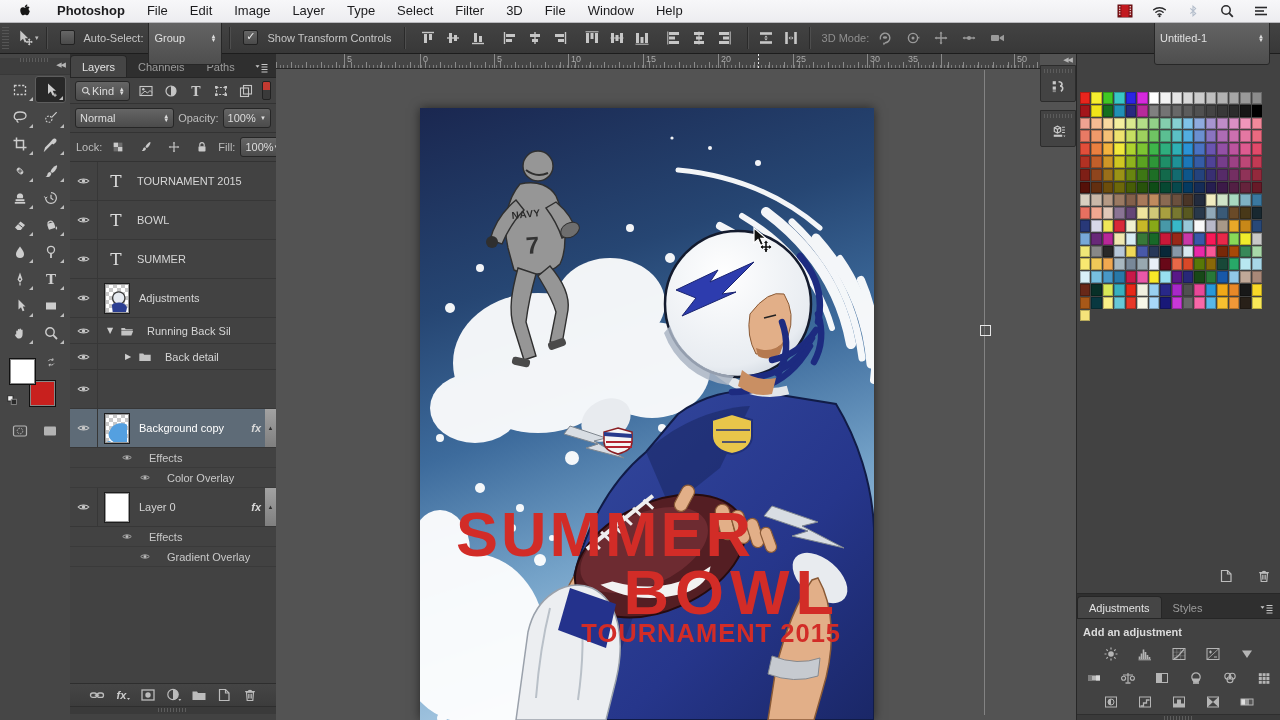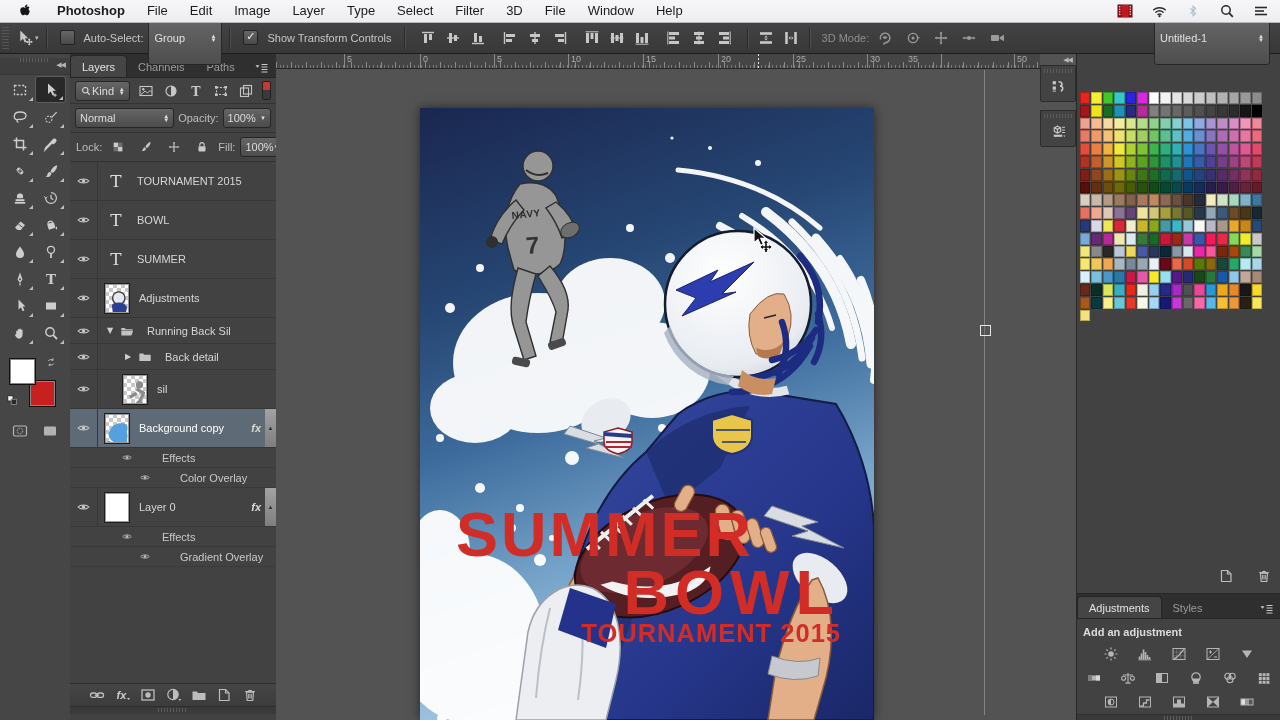--- a/index.html
+++ b/index.html
@@ -65,21 +65,21 @@
           font-family:"DejaVu Serif",serif;font-size:17px;color:#dcdcdc;}
   .thumb{width:24px;height:29px;background:
          repeating-conic-gradient(#ffffff 0 25%,#c8c8c8 0 50%) 0 0/8px 8px;
          border:1px solid #1e1e1e;box-shadow:0 0 0 1px #9a9a9a inset;overflow:hidden;}
   .thumb.white{background:#fff;}
   .fxmark{font-size:11px;font-style:italic;font-weight:bold;color:#d8d8d8;margin-left:auto;margin-right:4px;}
   .fxpill{width:11px;align-self:stretch;background:linear-gradient(#a2a2a2,#7f7f7f);
           display:flex;align-items:center;justify-content:center;font-size:6px;color:#2e2e2e;flex:0 0 11px;}
   .disc{font-size:8px;color:#cfcfcf;width:12px;text-align:center;font-family:"DejaVu Sans",sans-serif;}
   .effrow{display:flex;align-items:center;height:19px;border-bottom:1px solid #3a3a3a;}
-  .efflabel{font-size:11px;color:#c9c9c9;margin-left:24px;}
+  .efflabel{font-size:11px;color:#c9c9c9;margin-left:11px;}
   #layerbottom{height:22px;border-top:1px solid #2e2e2e;background:linear-gradient(#454545,#3c3c3c);
                display:flex;align-items:center;justify-content:space-evenly;padding:0 12px;}
   #dockfoot{height:7px;background:#3a3a3a;position:relative;border-top:1px solid #2e2e2e;}
   
   #pasteboard{left:276px;top:53px;width:764px;height:667px;background:#535353;overflow:hidden;}
   #ruler{position:absolute;left:0;top:0;width:764px;height:15px;background:#454545;border-bottom:1px solid #262626;}
   .rticks1{position:absolute;left:0;bottom:0;width:764px;height:3px;
            background:repeating-linear-gradient(90deg,#7a7a7a 0 1px,transparent 1px 3.73px);}
   .rticks2{position:absolute;left:0;bottom:0;width:764px;height:6px;
            background:repeating-linear-gradient(90deg,#8a8a8a 0 1px,transparent 1px 14.93px);}
@@ -807,27 +807,20 @@
         </div>
       </div>
       <div class="lrow" style="height: 38px;">
         <div class="eyecol">
           <span class="oicon">
             <svg width="15" height="14" viewBox="0 0 16 16">
               <path d="M1.8,8 C4.2,4.9 11.8,4.9 14.2,8 C11.8,11.1 4.2,11.1 1.8,8 Z" fill="none" stroke="#c9c9c9" stroke-width="1.2"></path>
               <circle cx="8" cy="8" r="2" fill="#c9c9c9"></circle>
             </svg>
           </span>
-        </div>
-        <div style="display: flex; align-items: center; flex: 1 1 0%; align-self: stretch; padding-left: 24px;">
-          <span class="thumb"><span><svg width="22" height="28" viewBox="0 0 16 16">
-                <circle cx="12" cy="5" r="2.6" fill="#8a8a8a"></circle>
-                <path d="M10,8 L15,11 L12,17 L7,22 M12,17 L16,23 M10,11 L5,14" stroke="#8a8a8a" stroke-width="2.4" fill="none"></path>
-              </svg></span></span>
-          <span class="lname">sil</span>
         </div>
       </div>
       <div class="lrow sel" style="height: 38px;">
         <div class="eyecol">
           <span class="oicon">
             <svg width="15" height="14" viewBox="0 0 16 16">
               <path d="M1.8,8 C4.2,4.9 11.8,4.9 14.2,8 C11.8,11.1 4.2,11.1 1.8,8 Z" fill="none" stroke="#c9c9c9" stroke-width="1.2"></path>
               <circle cx="8" cy="8" r="2" fill="#c9c9c9"></circle>
             </svg>
           </span>

